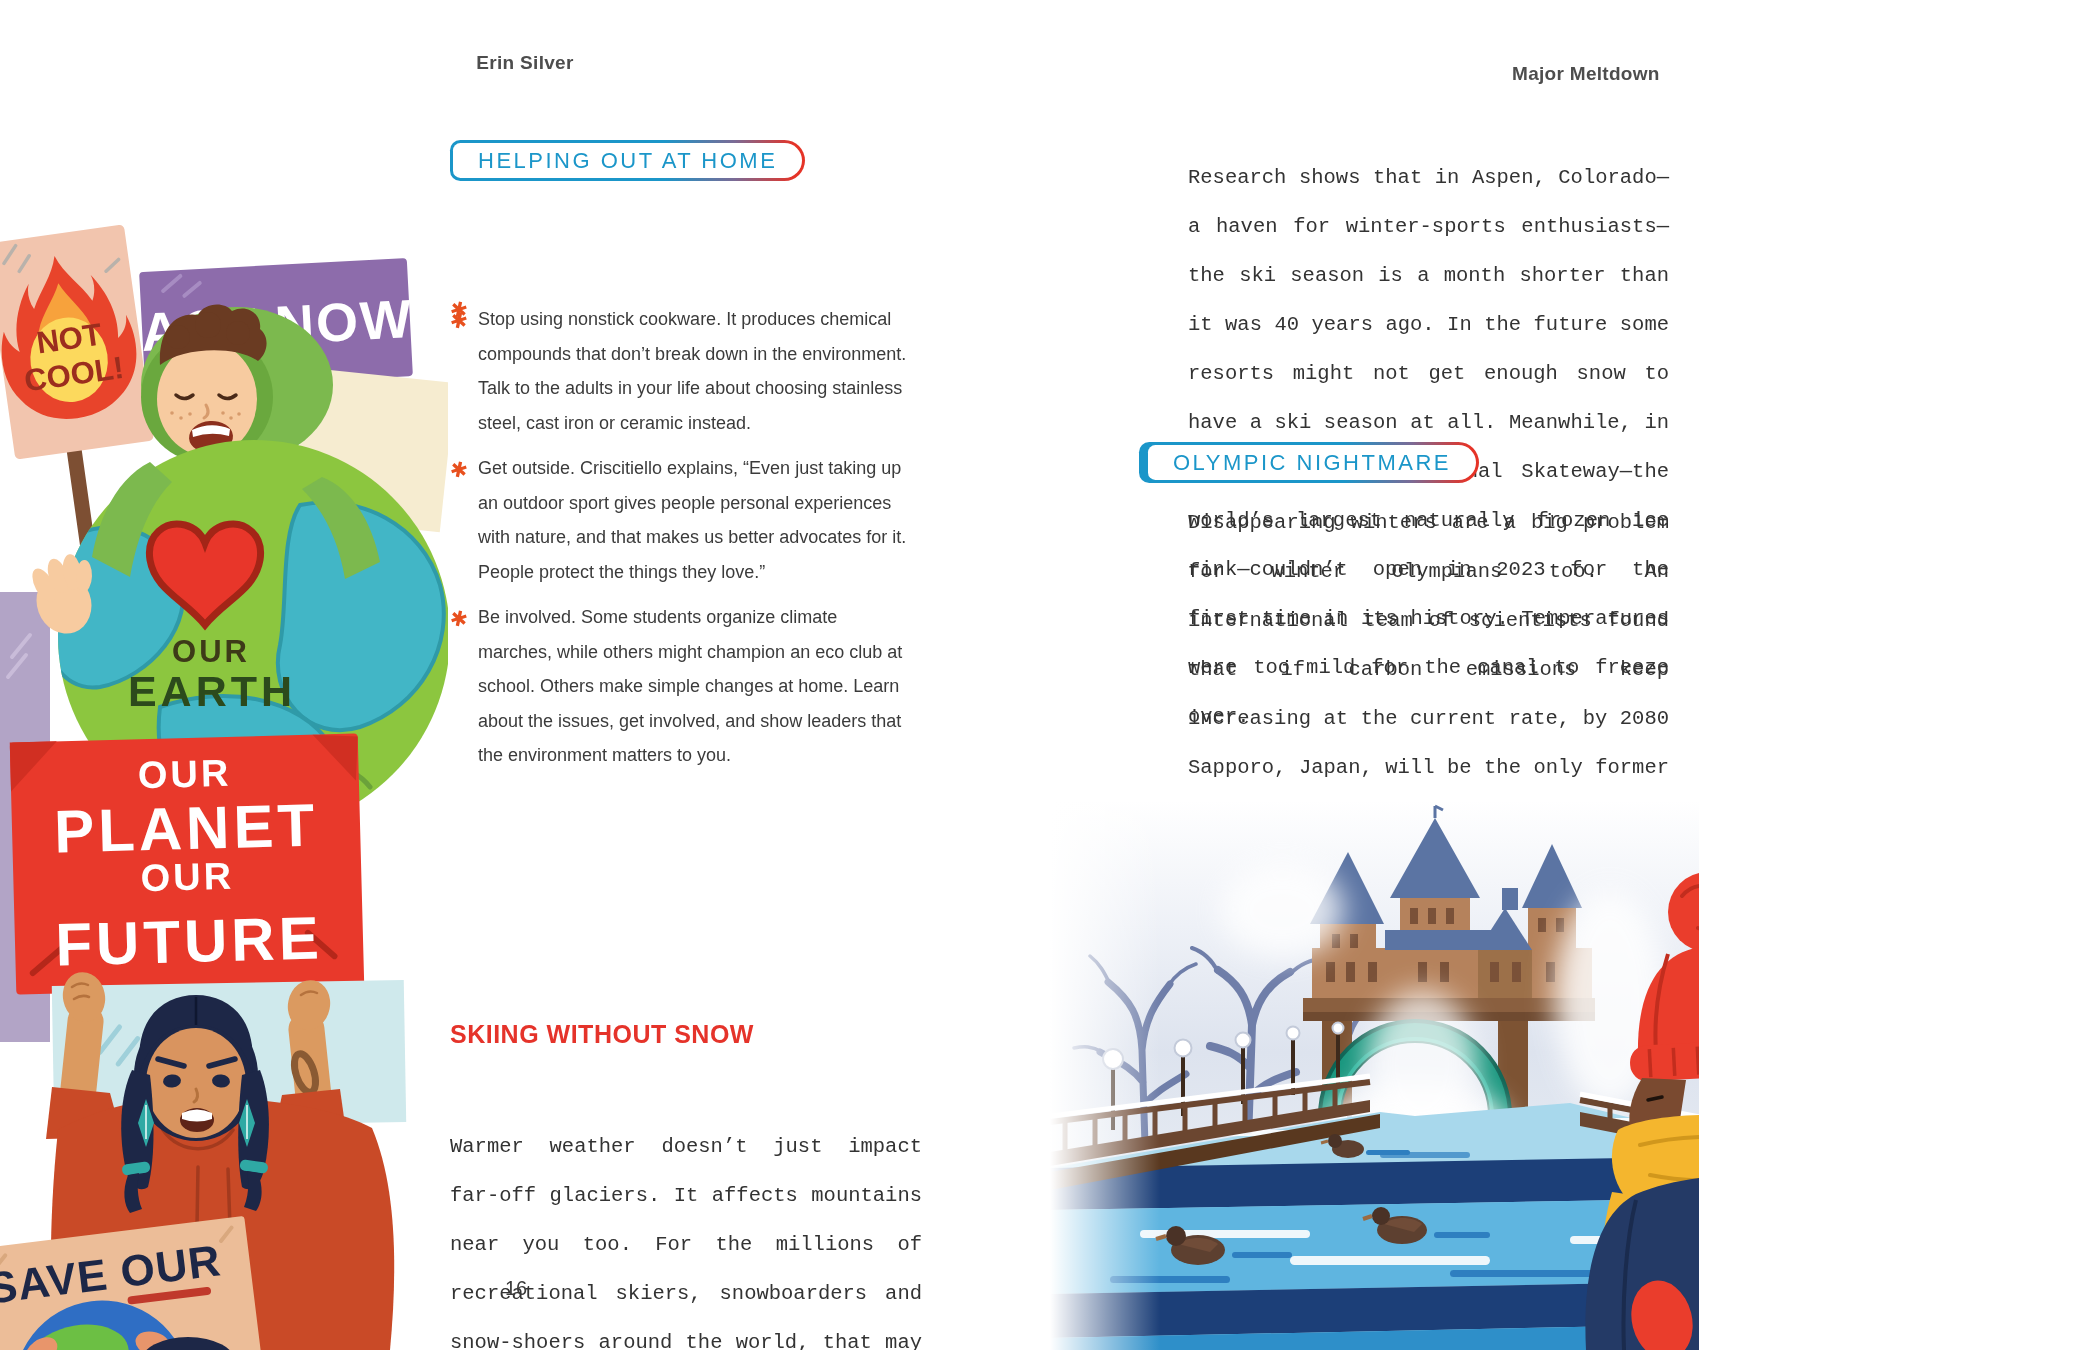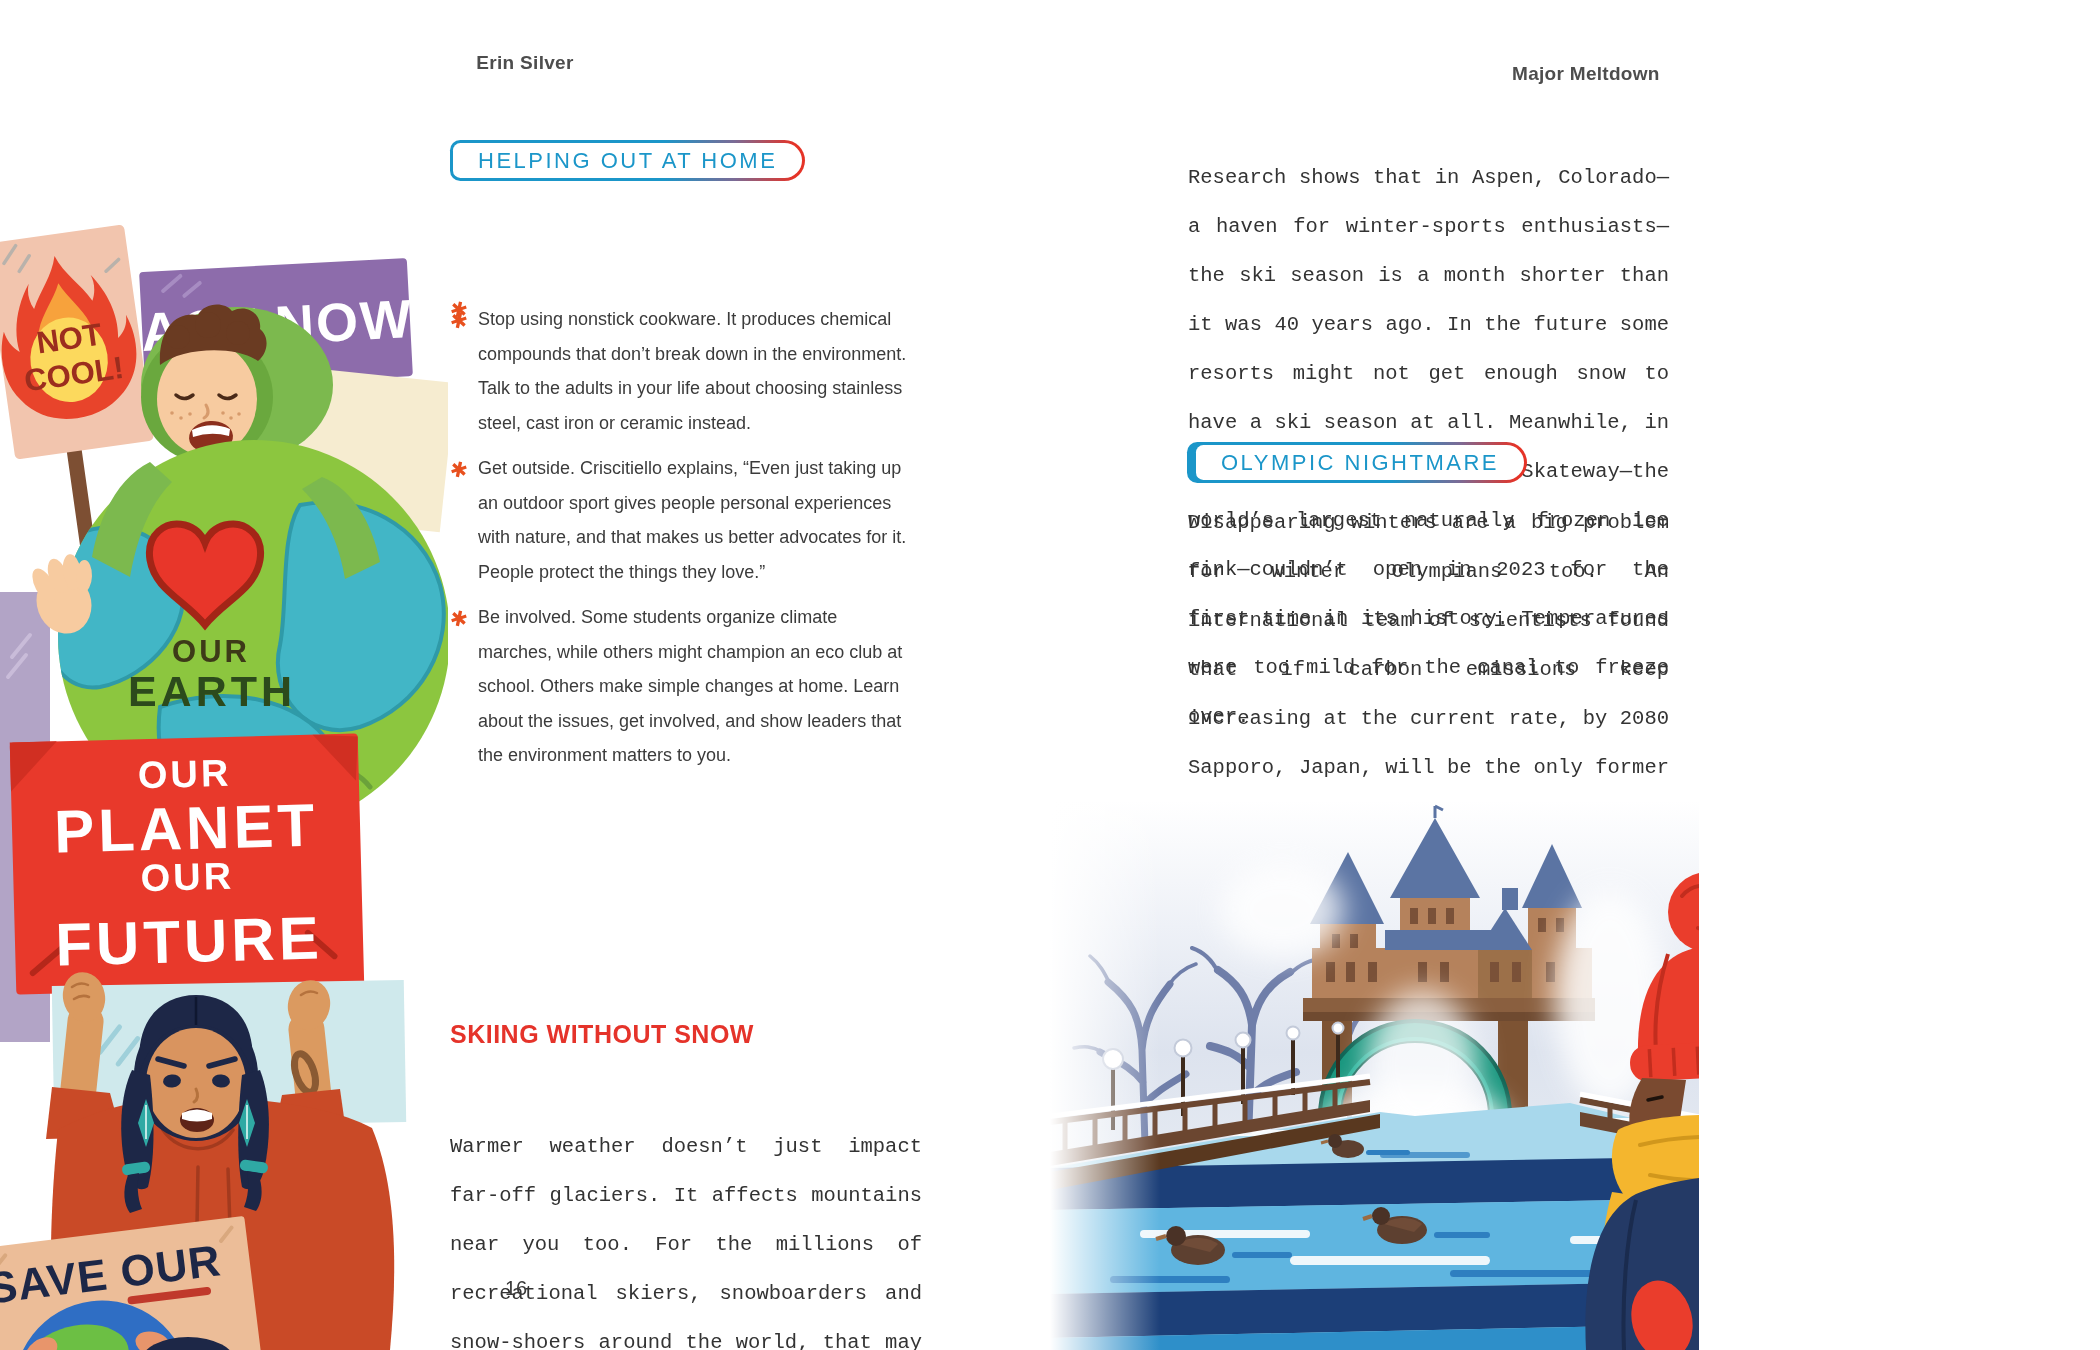--- a/index.html
+++ b/index.html
@@ -12,21 +12,21 @@
 
   
   .badge{position:absolute;height:41px;border-radius:11px 22px 22px 11px;padding:3px;
          background:linear-gradient(90deg,#1b96c9 0%,#1b96c9 60%,#7a6b96 80%,#e53327 97%);
          box-sizing:border-box;}
   .badge-in{height:35px;background:#fff;border-radius:8px 19px 19px 8px;display:flex;
             align-items:center;justify-content:center;padding:0 25px;color:#1b96c9;
             font-family:"Liberation Sans",sans-serif;font-size:22px;letter-spacing:2.5px;
             white-space:nowrap;font-weight:400;}
   #badge-helping{left:450px;top:140px;}
-  #badge-olympic{left:1187px;top:442px;padding-left:9px;}
+  #badge-olympic{left:1139px;top:442px;padding-left:9px;}
 
   .serif{font-family:Liberation Mono, monospace;color:#333;font-size:20.5px;line-height:49px;}
   .just{text-align:justify;text-align-last:left;}
   p{margin:0;}
 
   #intro{position:absolute;left:450px;top:188px;width:472px;}
   #skiing-par{position:absolute;left:450px;top:1122px;width:472px;}
   #right-par-1{position:absolute;left:1188px;top:153px;width:481px;}
   #right-par-2{position:absolute;left:1188px;top:498px;width:481px;}
 

